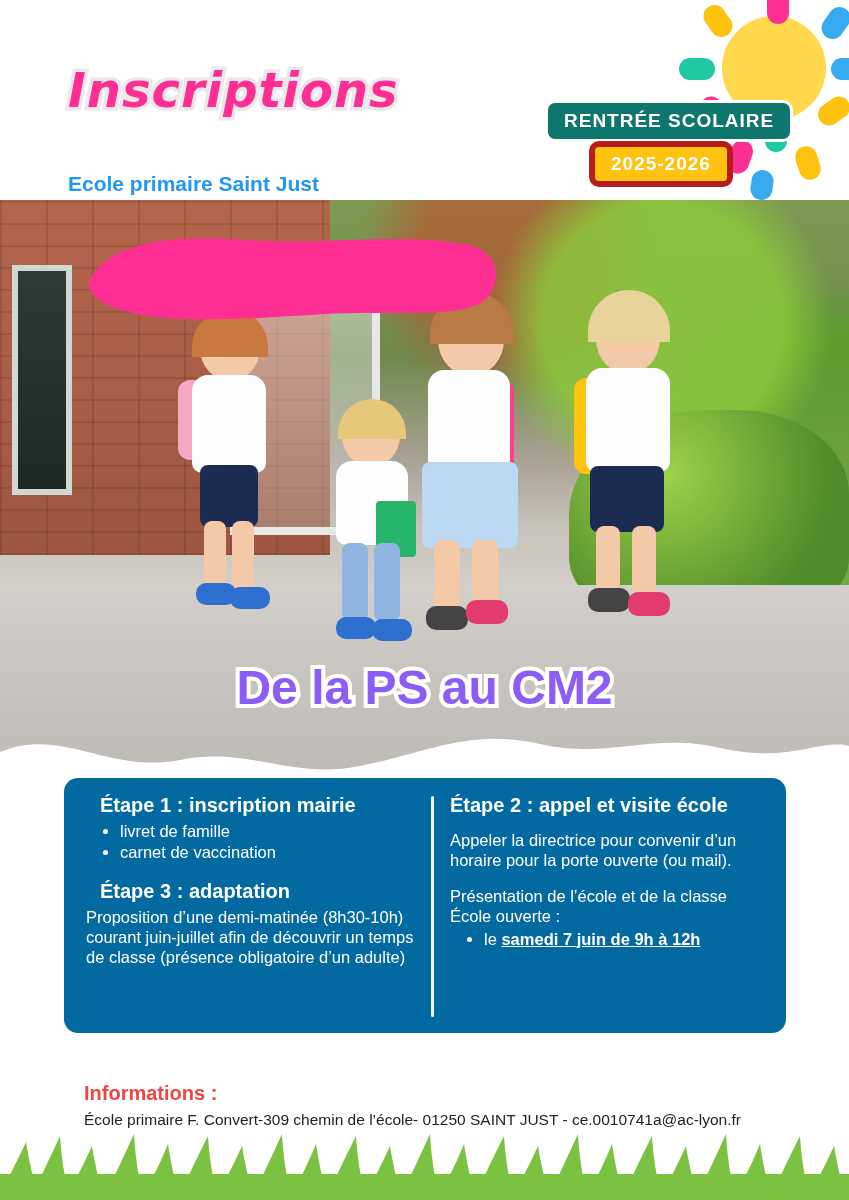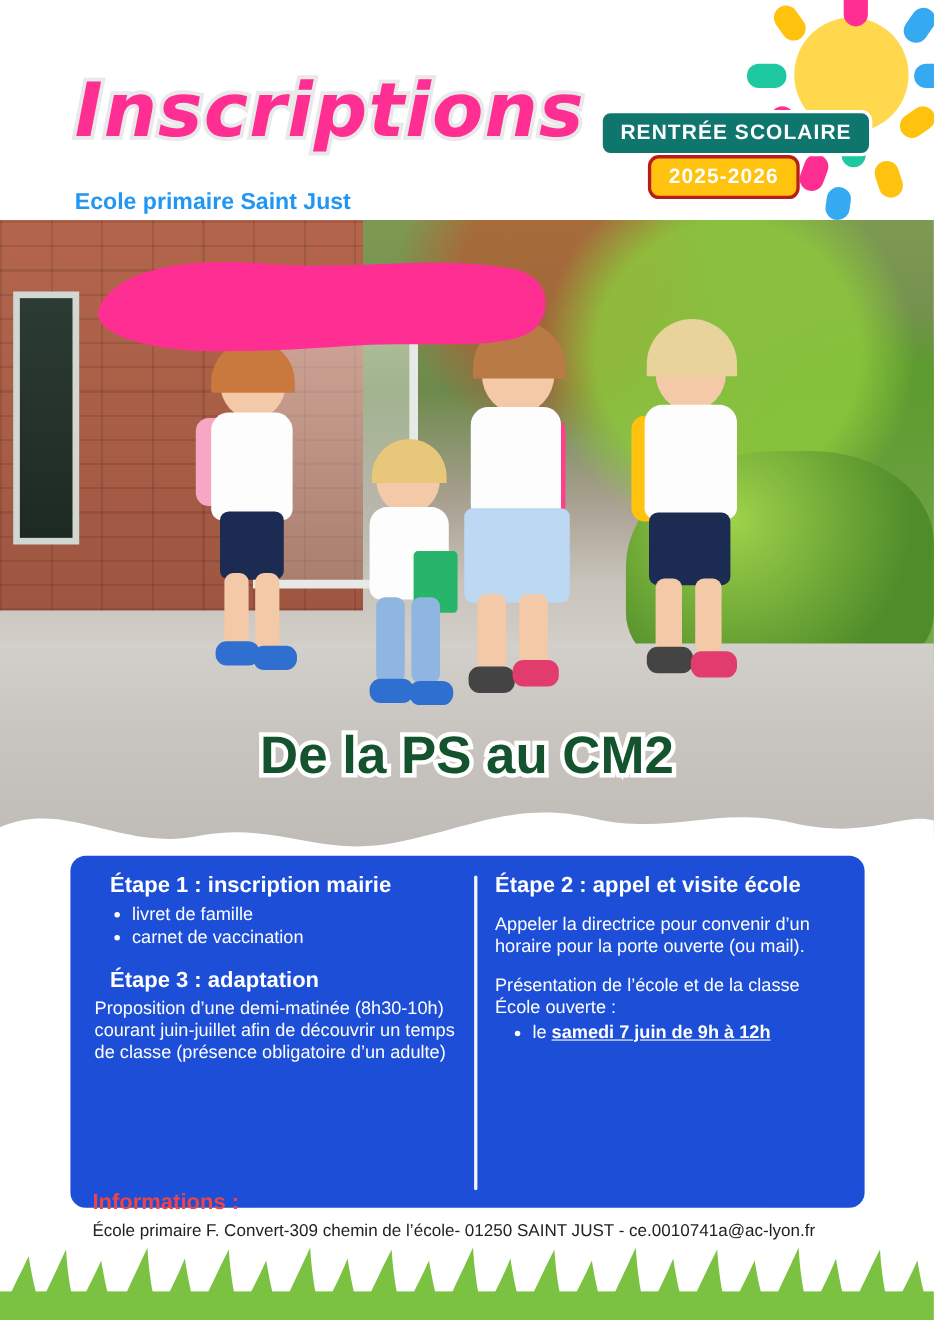--- a/index.html
+++ b/index.html
@@ -24,21 +24,21 @@
 
   
   .sun-wrap {
     position: absolute; top: 0px; right: 0px; width: 270px; height: 230px; z-index: 7;
   }
 
   
   .title-main {
     position: absolute; top: 62px; left: 68px;
     font-family: "DejaVu Sans", sans-serif;
-    font-size: 68px; font-weight: bold; font-style: italic;
+    font-size: 48px; font-weight: bold; font-style: italic;
     color: #ff2e93;
     letter-spacing: 1px;
     -webkit-text-stroke: 7px #e9e9e9;
     paint-order: stroke fill;
     z-index: 9;
   }
   .subtitle {
     position: absolute; top: 172px; left: 68px;
     font-size: 21px; font-weight: bold;
     color: #2196f3;
@@ -55,21 +55,21 @@
     padding: 7px 16px 7px 16px; border-radius: 10px;
     z-index: 10;
     border: 3px solid #ffffff;
   }
   .badge-years {
     position: absolute; top: 141px; left: 589px;
     background: #ffc20e; color: #ffffff;
     font-size: 19px; font-weight: bold; letter-spacing: 1px;
     padding: 6px 16px; border-radius: 10px;
     z-index: 10;
-    border: 3px solid #b91c1c;
+    border: 6px solid #b91c1c;
   }
 
   
   .photo {
     position: absolute; top: 195px; left: 0; width: 849px; height: 575px;
     overflow: hidden; z-index: 2;
   }
   .photo-bg {
     position: absolute; inset: 0;
     background:
@@ -114,39 +114,39 @@
   .kid .shoe { position: absolute; border-radius: 10px; }
 
   
   .wave {
     position: absolute; top: 718px; left: 0; width: 849px; height: 70px; z-index: 4;
   }
 
   
   .banner-ps {
     position: absolute; top: 660px; left: 0; width: 849px; text-align: center;
-    font-size: 48px; font-weight: bold; color: #14532d;
+    font-size: 48px; font-weight: bold; color: #8b5cf6;
     -webkit-text-stroke: 8px #ffffff; paint-order: stroke fill;
     z-index: 5;
     letter-spacing: 0px;
   }
 
   
   .brush {
     position: absolute; top: 228px; left: 85px; width: 420px; height: 95px; z-index: 8;
   }
   .brush-text {
     position: absolute; top: 255px; left: 130px; z-index: 9;
     font-size: 34px; font-weight: bold; color: #ffffff;
   }
 
   
   .infobox {
-    position: absolute; top: 778px; left: 64px; width: 722px; height: 320px;
-    background: #1d4ed8; border-radius: 14px; z-index: 6;
+    position: absolute; top: 778px; left: 64px; width: 722px; height: 255px;
+    background: #0369a1; border-radius: 14px; z-index: 6;
     display: flex; color: #ffffff;
     padding: 16px 18px 14px 22px;
   }
   .col-left { width: 345px; padding-right: 10px; }
   .divider-v { width: 3px; background: rgba(255,255,255,0.95); margin: 2px 16px 2px 0; border-radius: 2px; }
   .col-right { flex: 1; }
   .etape-h {
     font-size: 20px; font-weight: bold; margin-bottom: 4px;
   }
   .etape-h.indent { margin-left: 14px; }

